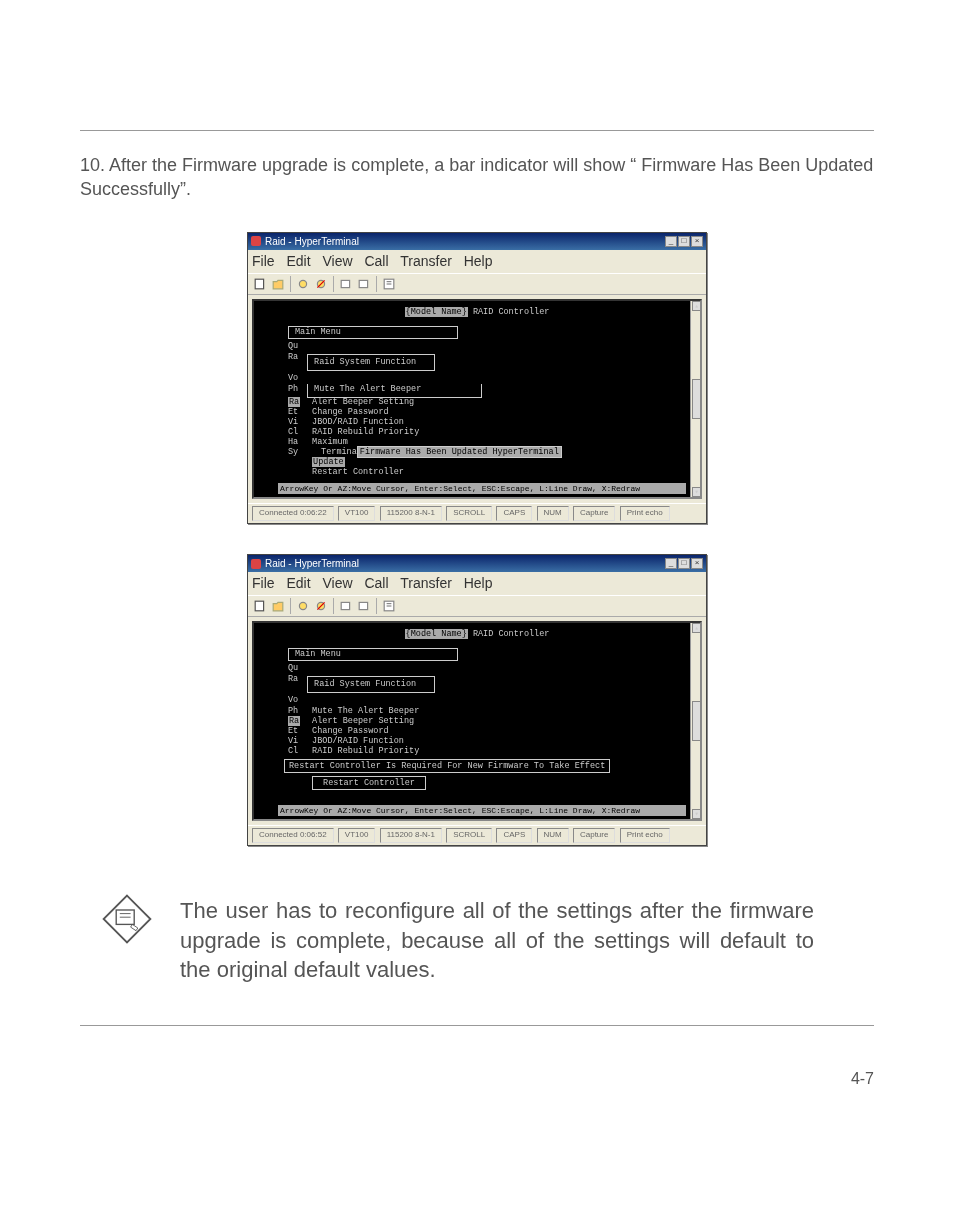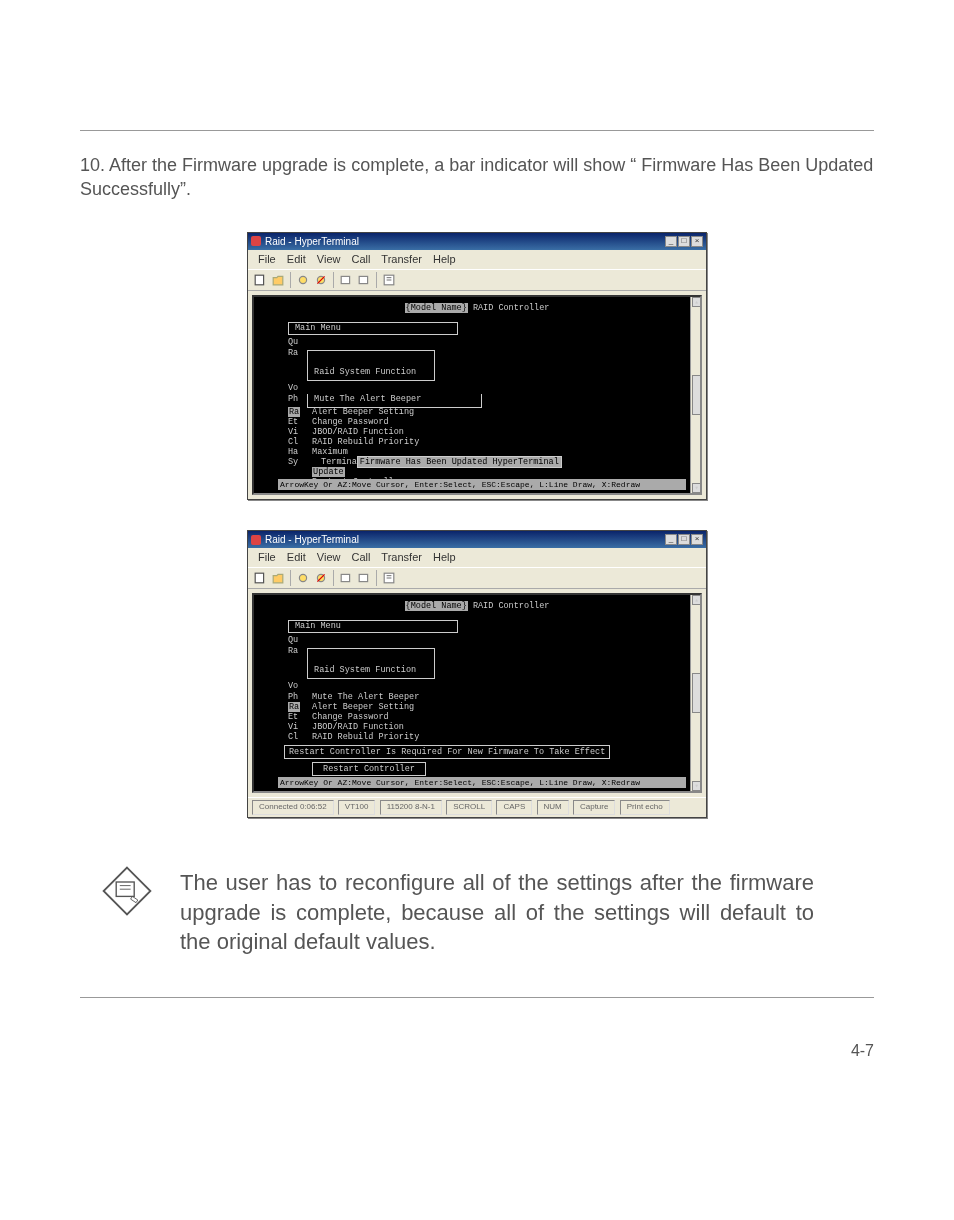--- a/index.html
+++ b/index.html
@@ -52,21 +52,21 @@
     padding: 2px 3px;
     font-size: 10px;
   }
   .ht-title-left { display: flex; align-items: center; gap: 4px; }
   .ht-title-icon { width: 10px; height: 10px; background: #d44; border-radius: 2px; }
   .ht-title-btns { display: flex; gap: 1px; }
   .ht-title-btn {
     width: 12px; height: 11px; background: #ddd; border: 1px solid #888;
     font-size: 8px; line-height: 8px; text-align: center; color: #333;
   }
-  .ht-menubar { background: #ece9d8; padding: 2px 10px; font-size: 11px; color: #333; }
+  .ht-menubar { background: #ece9d8; padding: 2px 4px; font-size: 14px; color: #333; }
   .ht-menubar span { margin-right: 8px; }
   .ht-toolbar {
     background: #ece9d8;
     border-top: 1px solid #fff;
     border-bottom: 1px solid #aaa;
     padding: 2px 4px;
     display: flex;
     gap: 2px;
   }
   .tb-sep { width:1px; background:#aaa; margin: 0 2px; }
@@ -125,21 +125,21 @@
   }
   .stub-label {
     display: inline-block;
     width: 14px;
     vertical-align: top;
   }
   .rsf-box {
     display: inline-block;
     vertical-align: top;
     border: 1px solid #ccc;
-    padding: 16px 18px 2px 6px;
+    padding: 2px 18px 2px 6px;
     margin-top: 2px;
     margin-bottom: 2px;
   }
   .rsf-items {
     display: inline-block;
     vertical-align: top;
     border: 1px solid #ccc;
     border-top: none;
     padding: 0 6px 2px 6px;
     min-width: 175px;
@@ -336,20 +336,30 @@
           <span class="inv" style="margin-left:5px;">Update </span>
         </div>
         <div class="mm-stub" style="margin-top:-1px;">
           <span class="stub-label"></span>
           <span style="margin-left:5px;">Restart Controller</span>
         </div>
 
         <div class="term-footer">ArrowKey Or AZ:Move Cursor, Enter:Select, ESC:Escape, L:Line Draw, X:Redraw</div>
       </div>
 
+      <div class="status-bar">
+        <span>Connected 0:06:22</span>
+        <span>VT100</span>
+        <span>115200 8-N-1</span>
+        <span>SCROLL</span>
+        <span>CAPS</span>
+        <span>NUM</span>
+        <span>Capture</span>
+        <span>Print echo</span>
+      </div>
     </div>
 
     <div class="ht-window">
       <div class="ht-titlebar">
         <div class="ht-title-left">
           <span class="ht-title-icon"></span>
           <span>Raid - HyperTerminal</span>
         </div>
         <div class="ht-title-btns">
           <span class="ht-title-btn">_</span>

